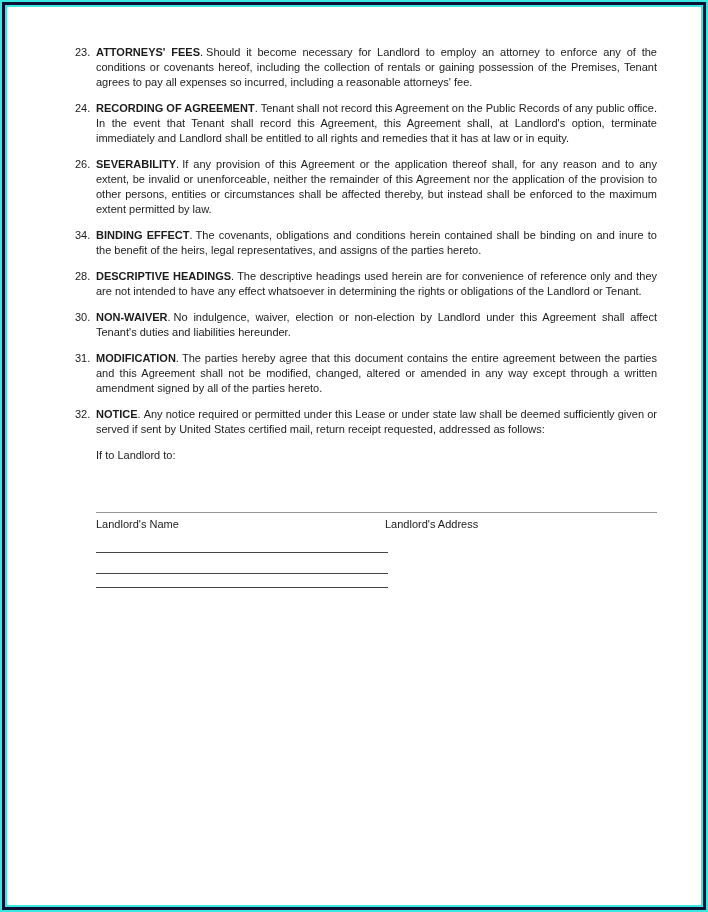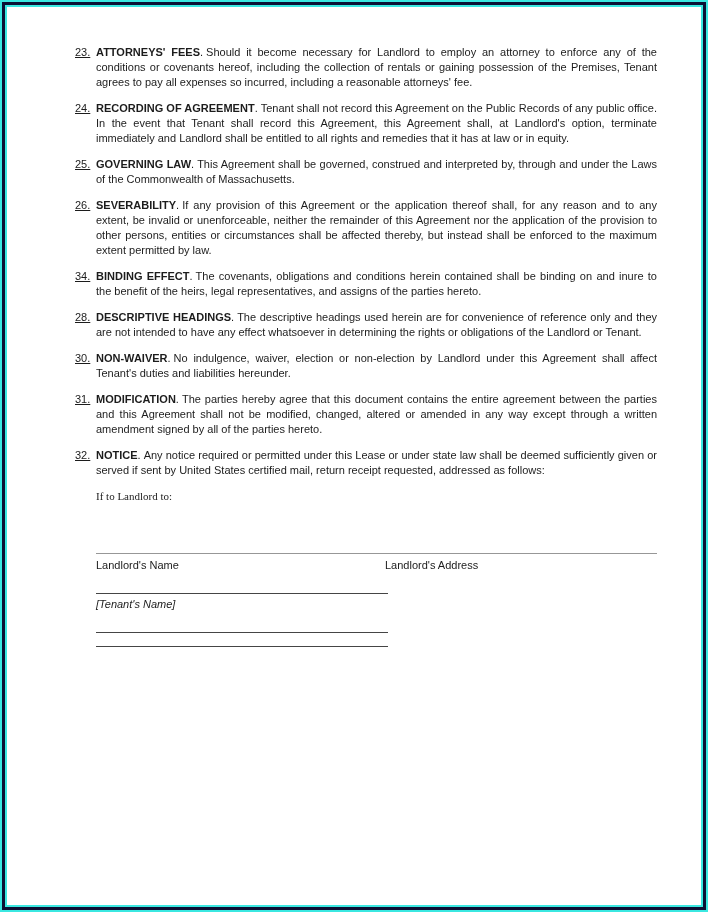--- a/index.html
+++ b/index.html
@@ -38,32 +38,31 @@
     font-size:11px;
     line-height:15px;
   }
   .clause{
     display:flex;
     margin-bottom:11px;
   }
   .clause .num{
     flex:none;
     width:21px;
-    text-decoration:underline;
   }
   .clause .ctext{
     flex:1;
     text-align:justify;
   }
   .clause .head{font-weight:bold;}
   .clause .sep{padding-right:3px;}
   .notice-sub{
     margin-left:21px;
   }
-  .intro-line{margin-bottom:11px;font-family:Liberation Serif, serif;}
+  .intro-line{margin-bottom:11px;}
   .writein-space{height:38px;}
   .hline{
     border-bottom:1px solid var(--line-light);
     height:1px;width:100%;
   }
   .hline.dark{
     border-bottom:1px solid var(--line-dark);
   }
   .hline.short{width:292px;}
   .labels-row{
@@ -96,24 +95,20 @@
   <div class="clause">
     <span class="num">23.</span>
     <div class="ctext"><span class="head">ATTORNEYS' FEES</span><span class="sep">.</span><span class="body">Should it become necessary for Landlord to employ an attorney to enforce any of the conditions or covenants hereof, including the collection of rentals or gaining possession of the Premises, Tenant agrees to pay all expenses so incurred, including a reasonable attorneys' fee.</span></div>
   </div>
 
   <div class="clause">
     <span class="num">24.</span>
     <div class="ctext"><span class="head">RECORDING OF AGREEMENT</span><span class="sep">.</span><span class="body">Tenant shall not record this Agreement on the Public Records of any public office.  In the event that Tenant shall record this Agreement, this Agreement shall, at Landlord's option, terminate immediately and Landlord shall be entitled to all rights and remedies that it has at law or in equity.</span></div>
   </div>
 
-  <div class="clause">
-    <span class="num">25.</span>
-    <div class="ctext"><span class="head">GOVERNING LAW</span><span class="sep">.</span><span class="body">This Agreement shall be governed, construed and interpreted by, through and under the Laws of the Commonwealth of Massachusetts.</span></div>
-  </div>
 
   <div class="clause">
     <span class="num">26.</span>
     <div class="ctext"><span class="head">SEVERABILITY</span><span class="sep">.</span><span class="body">If any provision of this Agreement or the application thereof shall, for any reason and to any extent, be invalid or unenforceable, neither the remainder of this Agreement nor the application of the provision to other persons, entities or circumstances shall be affected thereby, but instead shall be enforced to the maximum extent permitted by law.</span></div>
   </div>
 
   <div class="clause">
     <span class="num">34.</span>
     <div class="ctext"><span class="head">BINDING EFFECT</span><span class="sep">.</span><span class="body">The covenants, obligations and conditions herein contained shall be binding on and inure to the benefit of the heirs, legal representatives, and assigns of the parties hereto.</span></div>
   </div>
@@ -146,21 +141,20 @@
           <div class="writein-space"></div>
           <div class="hline"></div>
 
           <div class="labels-row">
             <span class="lab1">Landlord's Name</span>
             <span class="lab2">Landlord's Address</span>
           </div>
 
 
           <div class="hline dark short tenant-line-gap"></div>
-          <div class="bracket-label tenant-name-block">[Tenant's Name]</div>
 
           <div class="hline dark short tenant-line-gap"></div>
           <div class="hline dark short line-stack-gap"></div>
 
         </div>
 
       </div>
     </div>
   </div>
 </div>

